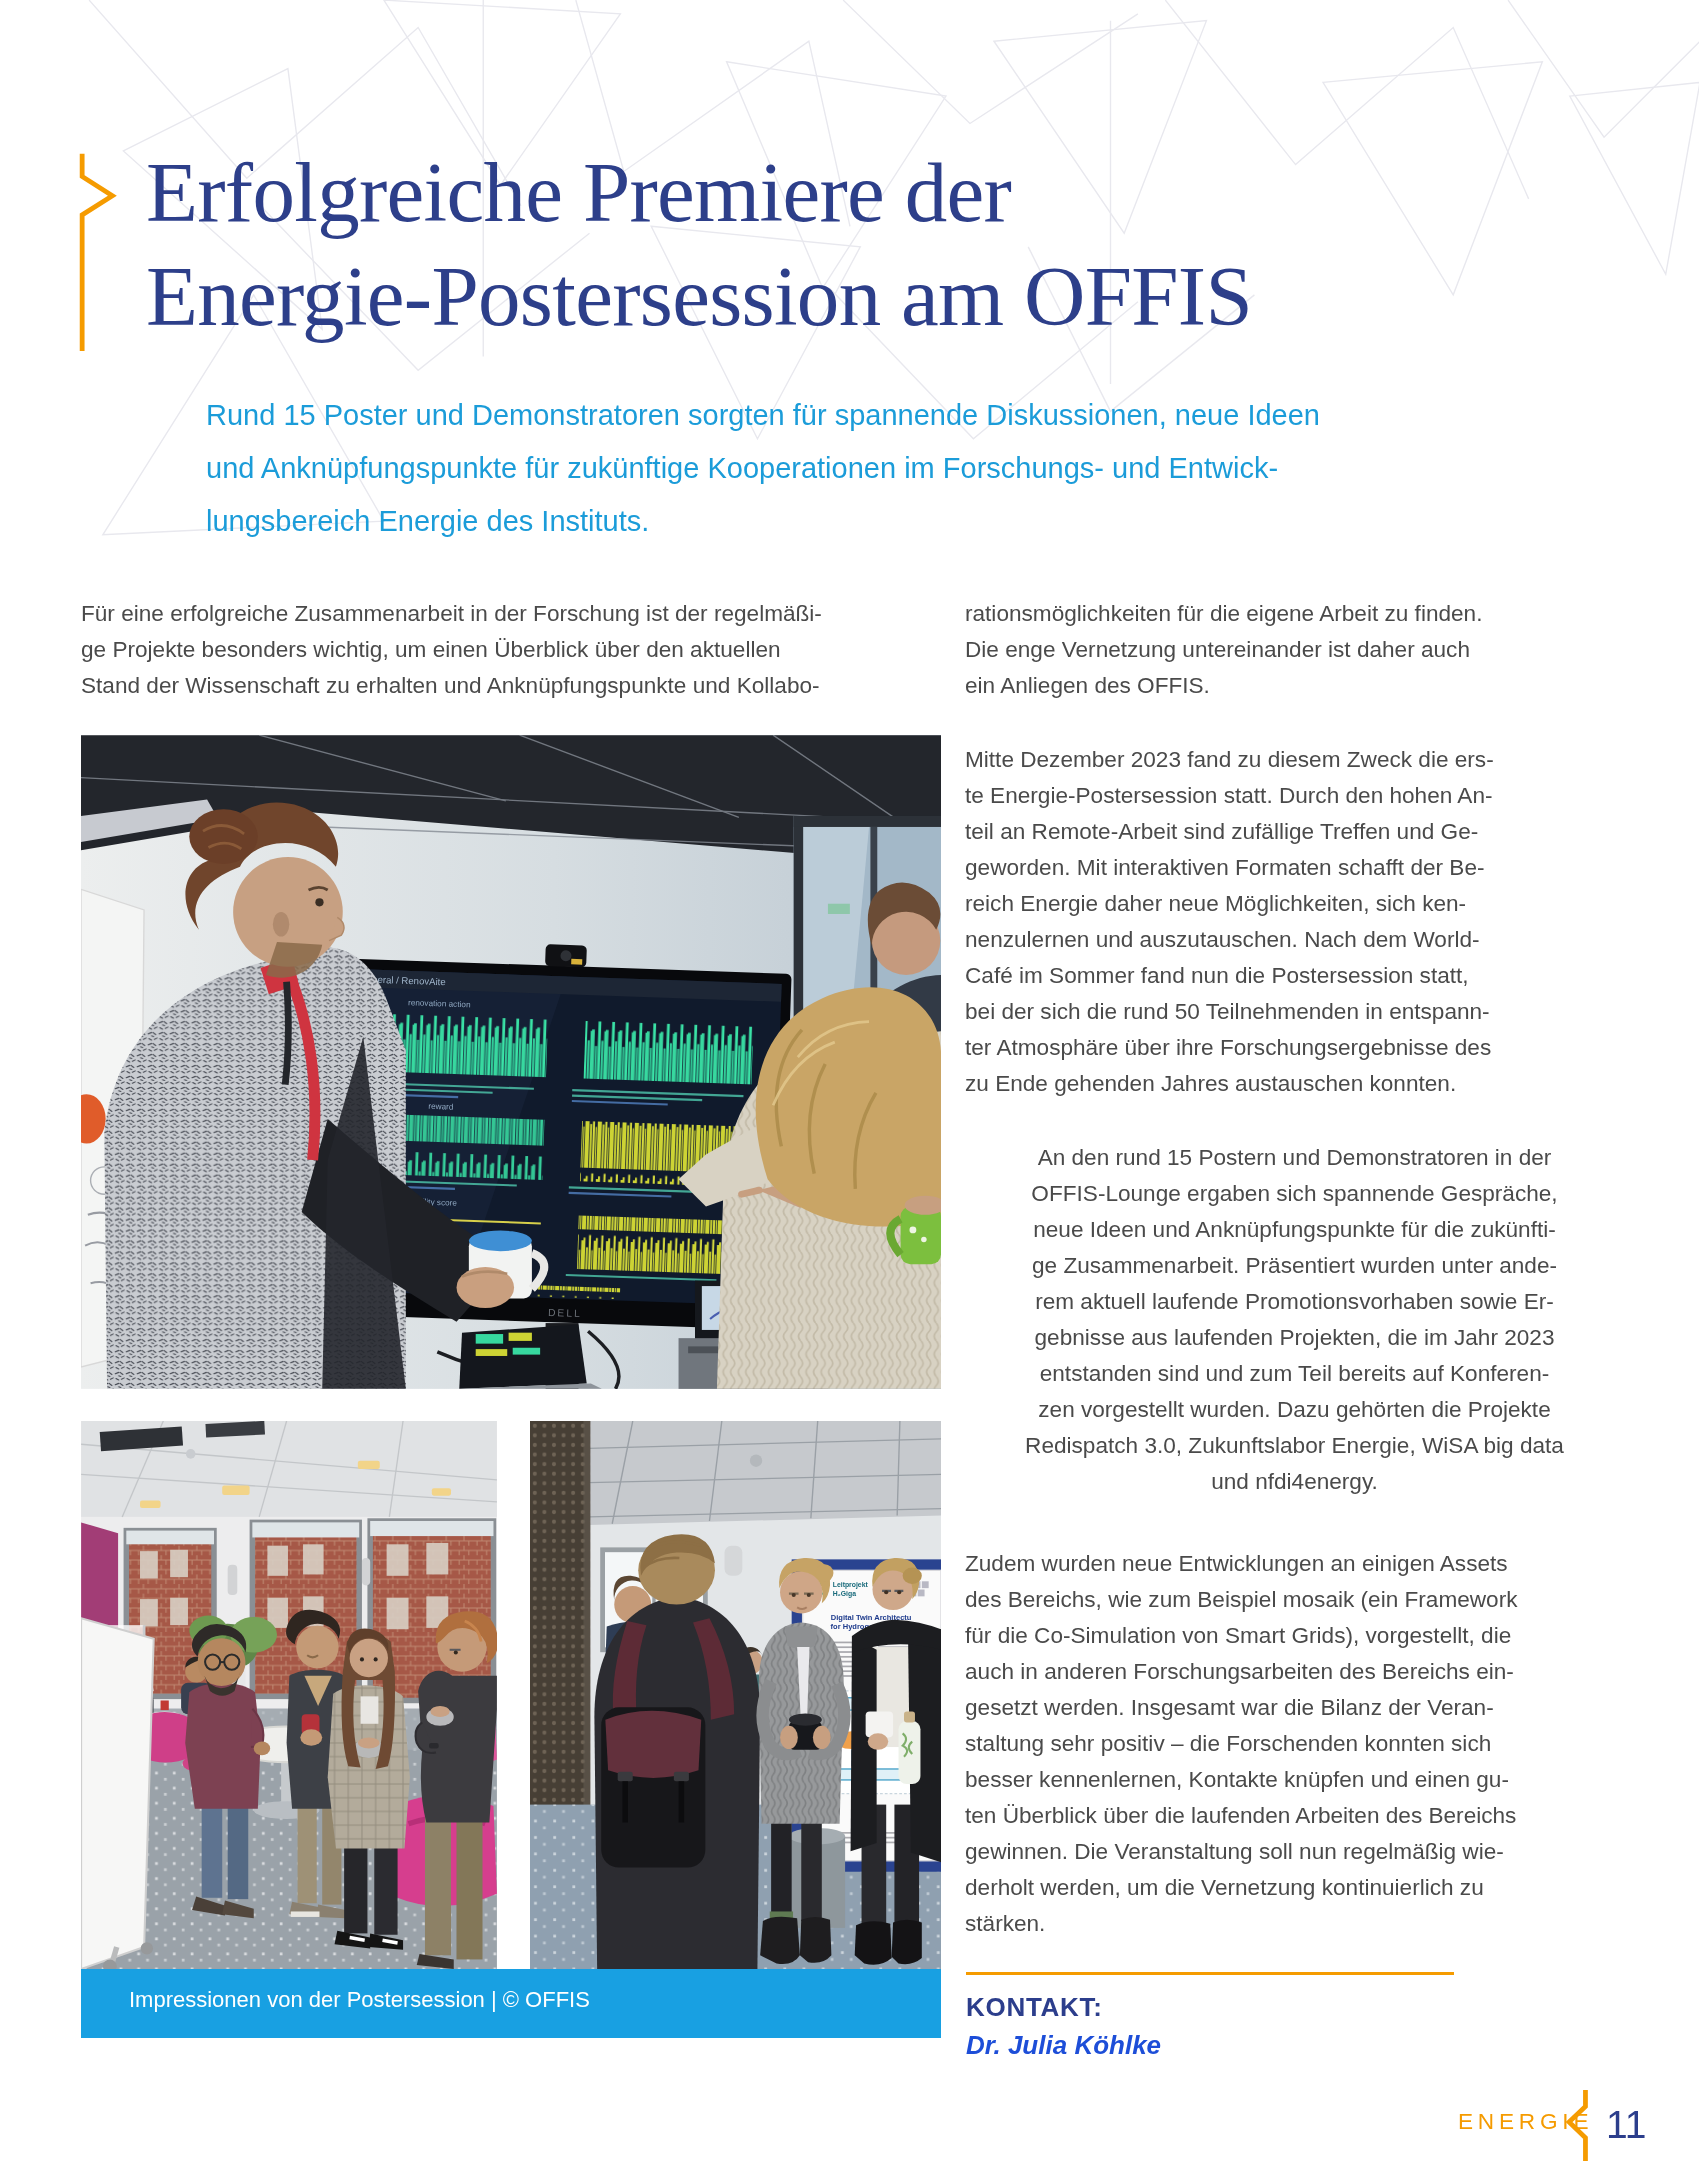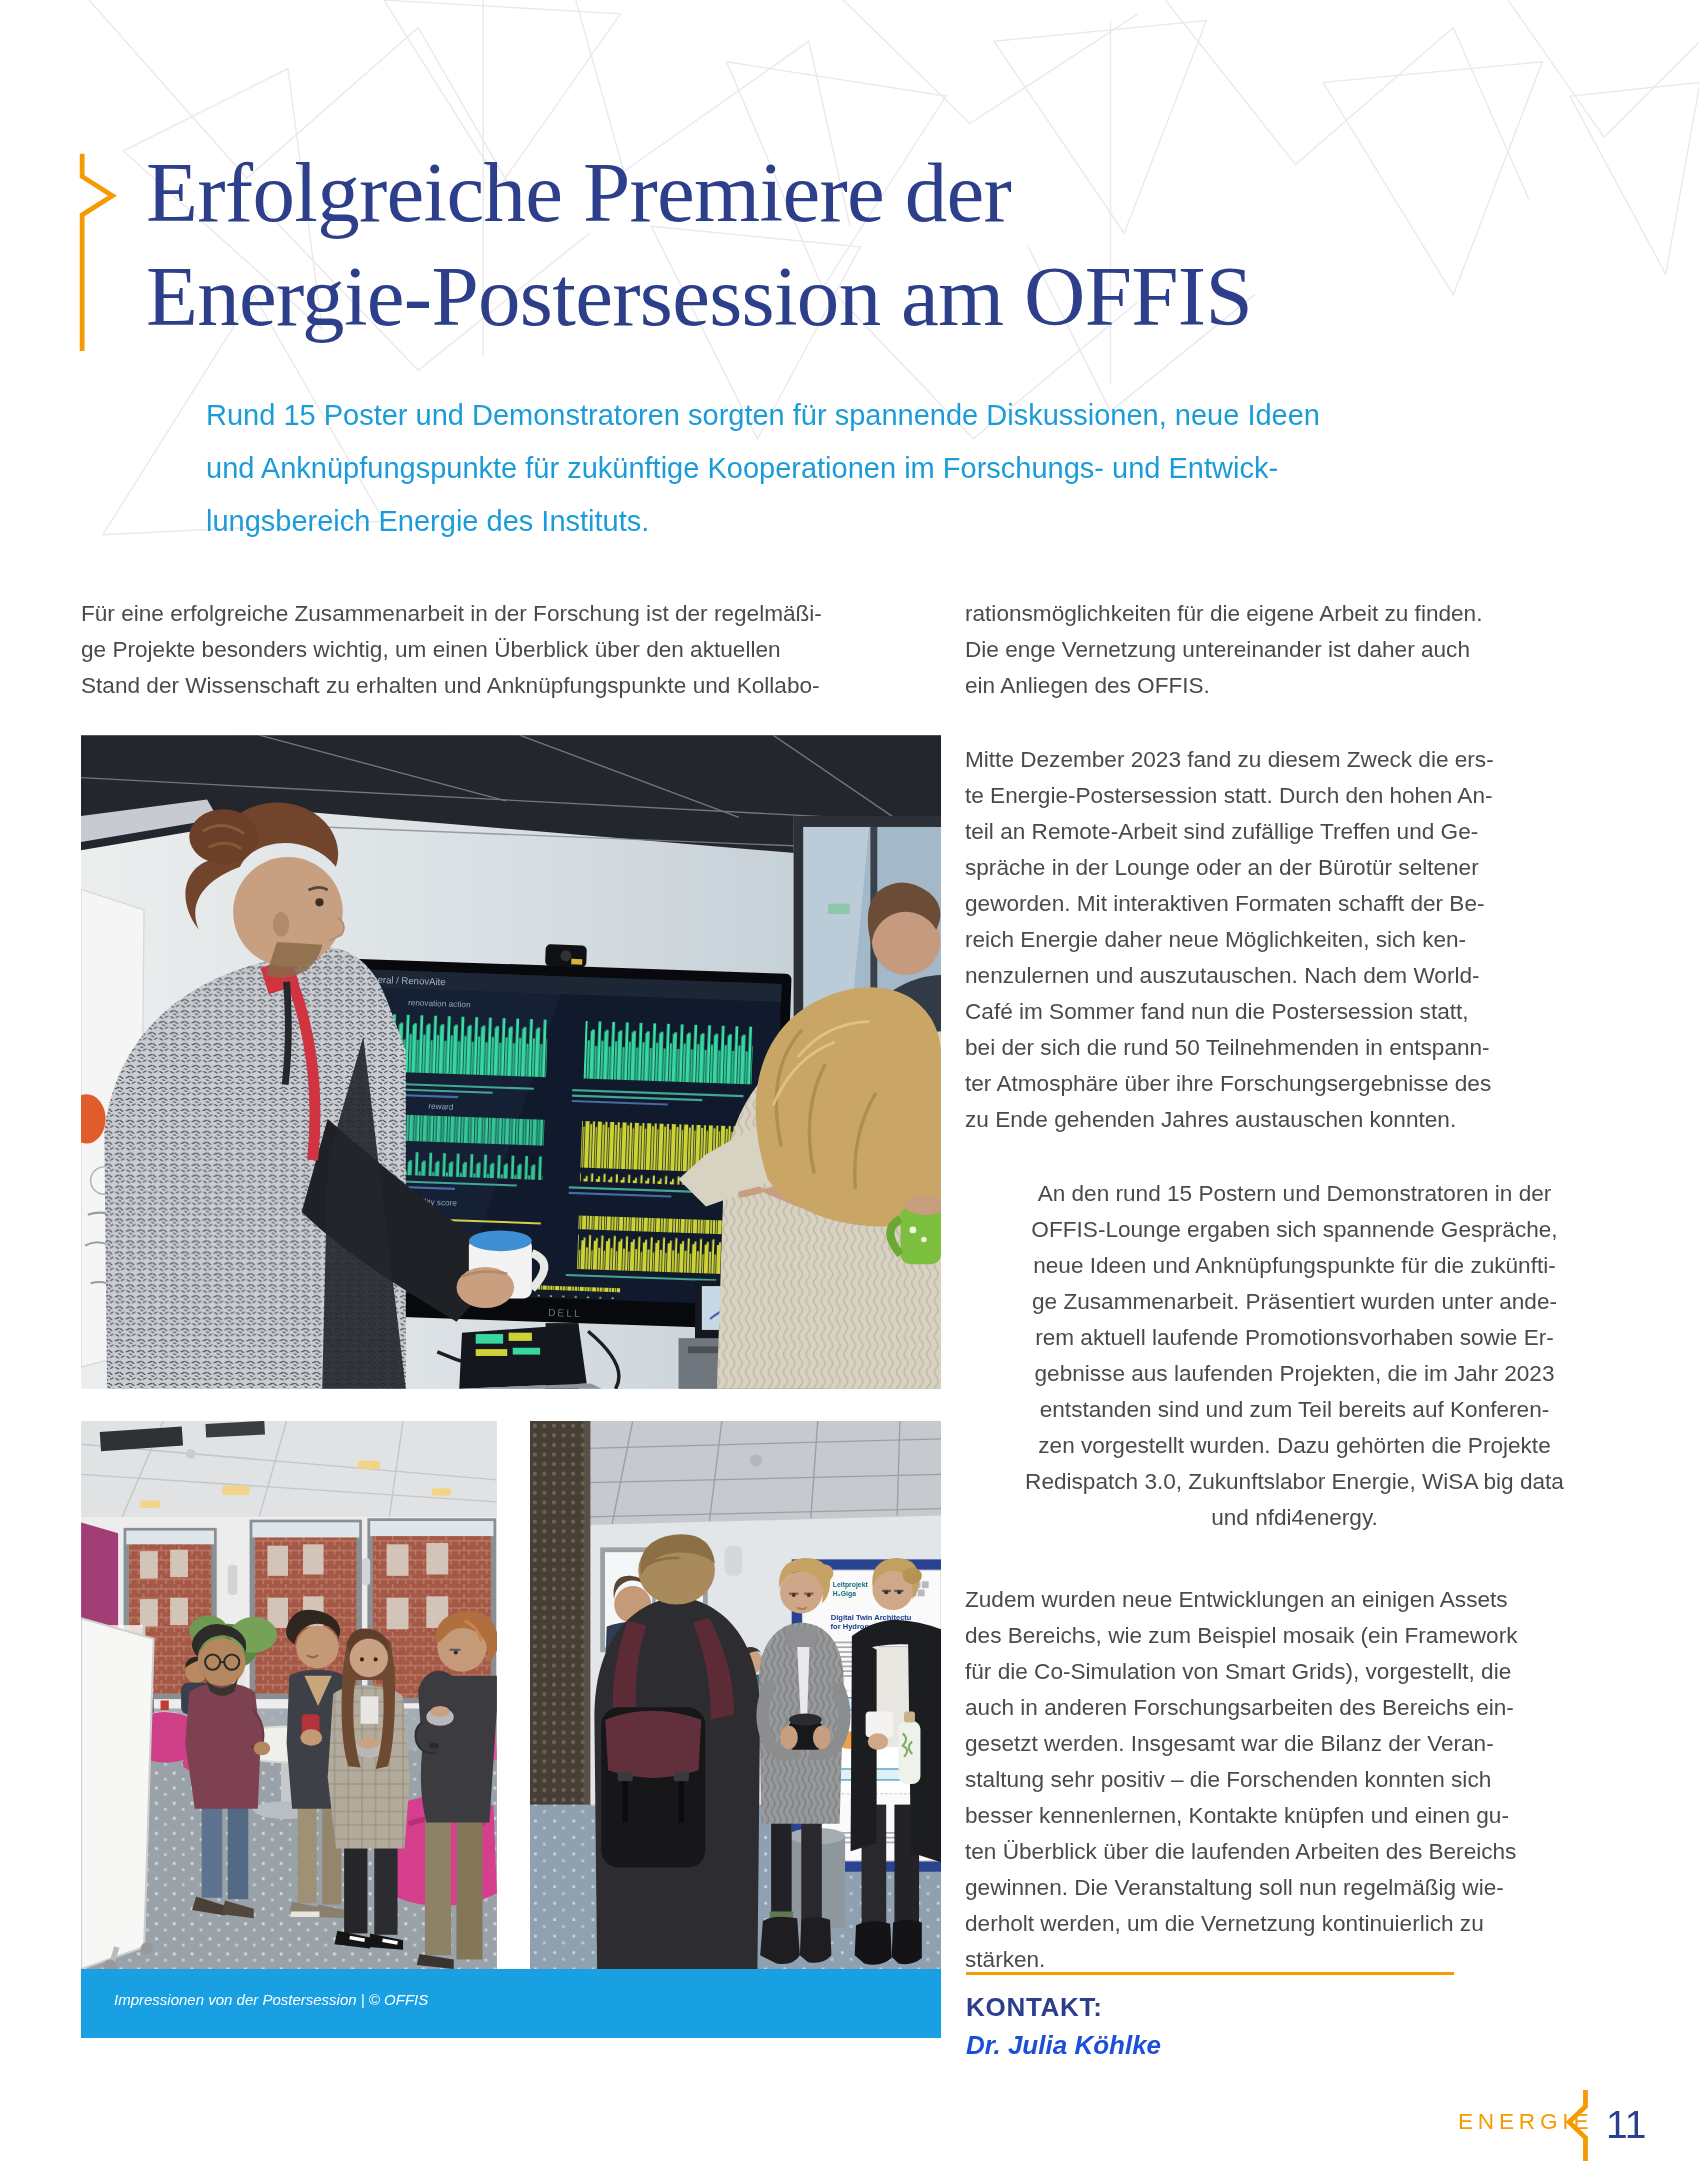--- a/index.html
+++ b/index.html
@@ -8,21 +8,21 @@
   .abs{position:absolute;}
   .title{font-family:"Liberation Serif",serif;font-size:85px;line-height:104px;
          color:#2D3F8A;letter-spacing:-0.7px;}
   .title div{white-space:nowrap;}
   .subtitle{font-size:29px;line-height:53px;color:#1B9CD9;}
   .subtitle div{white-space:nowrap;}
   .bodytext{font-size:22.6px;line-height:36px;color:#4a4a4a;}
   .bodytext div{white-space:nowrap;}
   .para{margin:0 0 33px 0;}
   .caption-bar{background:#18A0E2;color:#ffffff;}
-  .caption-text{font-style:italic;font-size:15px;line-height:25px;padding:18px 0 0 33px;}
+  .caption-text{font-size:22px;line-height:25px;padding:18px 0 0 48px;}
   .kontakt-rule{background:#F59B00;height:2.7px;}
   .kontakt-label{font-weight:bold;font-size:26px;color:#2C3E8C;letter-spacing:0.7px;}
   .kontakt-name{font-weight:bold;font-style:italic;font-size:26px;color:#1d4ed8;}
   .footer-section{color:#F59B00;font-size:22.6px;letter-spacing:4.8px;font-weight:normal;}
   .footer-page{color:#2C3E8C;font-size:39px;}
   figure{margin:0;}
 </style>
 </head>
 <body>
 
@@ -75,21 +75,20 @@
   <div class="abs bodytext" style="left:965px;top:596px;width:659px;">
     <div class="para" style="margin-bottom:38px;">
         <div>rationsmöglichkeiten für die eigene Arbeit zu finden.</div>
         <div>Die enge Vernetzung untereinander ist daher auch</div>
         <div>ein Anliegen des OFFIS.</div>
       </div>
     <div class="para" style="margin-bottom:38px;">
         <div>Mitte Dezember 2023  fand zu diesem Zweck die ers-</div>
         <div>te Energie-Postersession statt. Durch den hohen An-</div>
         <div>teil an Remote-Arbeit sind zufällige Treffen und Ge-</div>
-        <div>spräche in der Lounge oder an der Bürotür seltener</div>
         <div>geworden. Mit interaktiven Formaten schafft der Be-</div>
         <div>reich Energie daher neue Möglichkeiten, sich ken-</div>
         <div>nenzulernen und auszutauschen. Nach dem World-</div>
         <div>Café im Sommer fand nun die Postersession statt,</div>
         <div>bei der sich die rund 50 Teilnehmenden in entspann-</div>
         <div>ter Atmosphäre über ihre Forschungsergebnisse des</div>
         <div>zu Ende gehenden Jahres austauschen konnten.</div>
       </div>
     <div class="para" style="margin-bottom:46px;text-align:center;">
         <div>An den rund 15 Postern und Demonstratoren in der</div>

